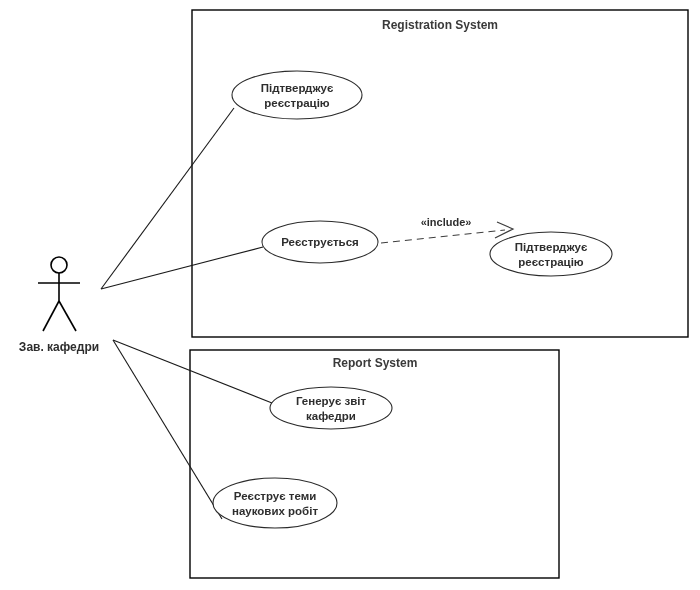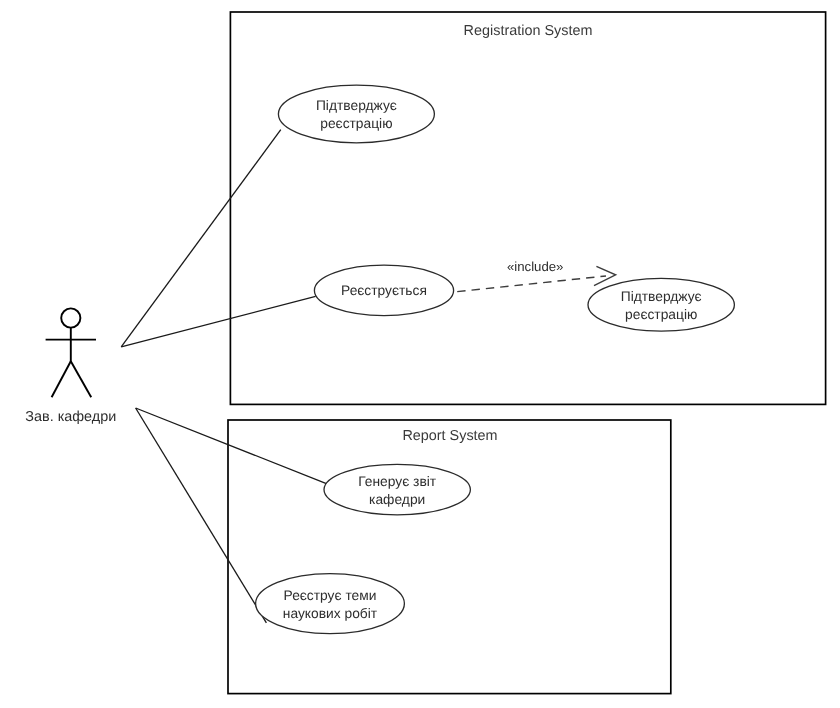--- a/index.html
+++ b/index.html
@@ -9,20 +9,21 @@
   }
   body {
     font-family: "Liberation Sans", sans-serif;
   }
   #canvas {
     position: relative;
     width: 700px;
     height: 590px;
     background: #ffffff;
     overflow: hidden;
+    font-weight: bold;
   }
   #diagram-svg {
     position: absolute;
     top: 0;
     left: 0;
     width: 700px;
     height: 590px;
   }
   .sys-boundary {
     fill: #ffffff;

